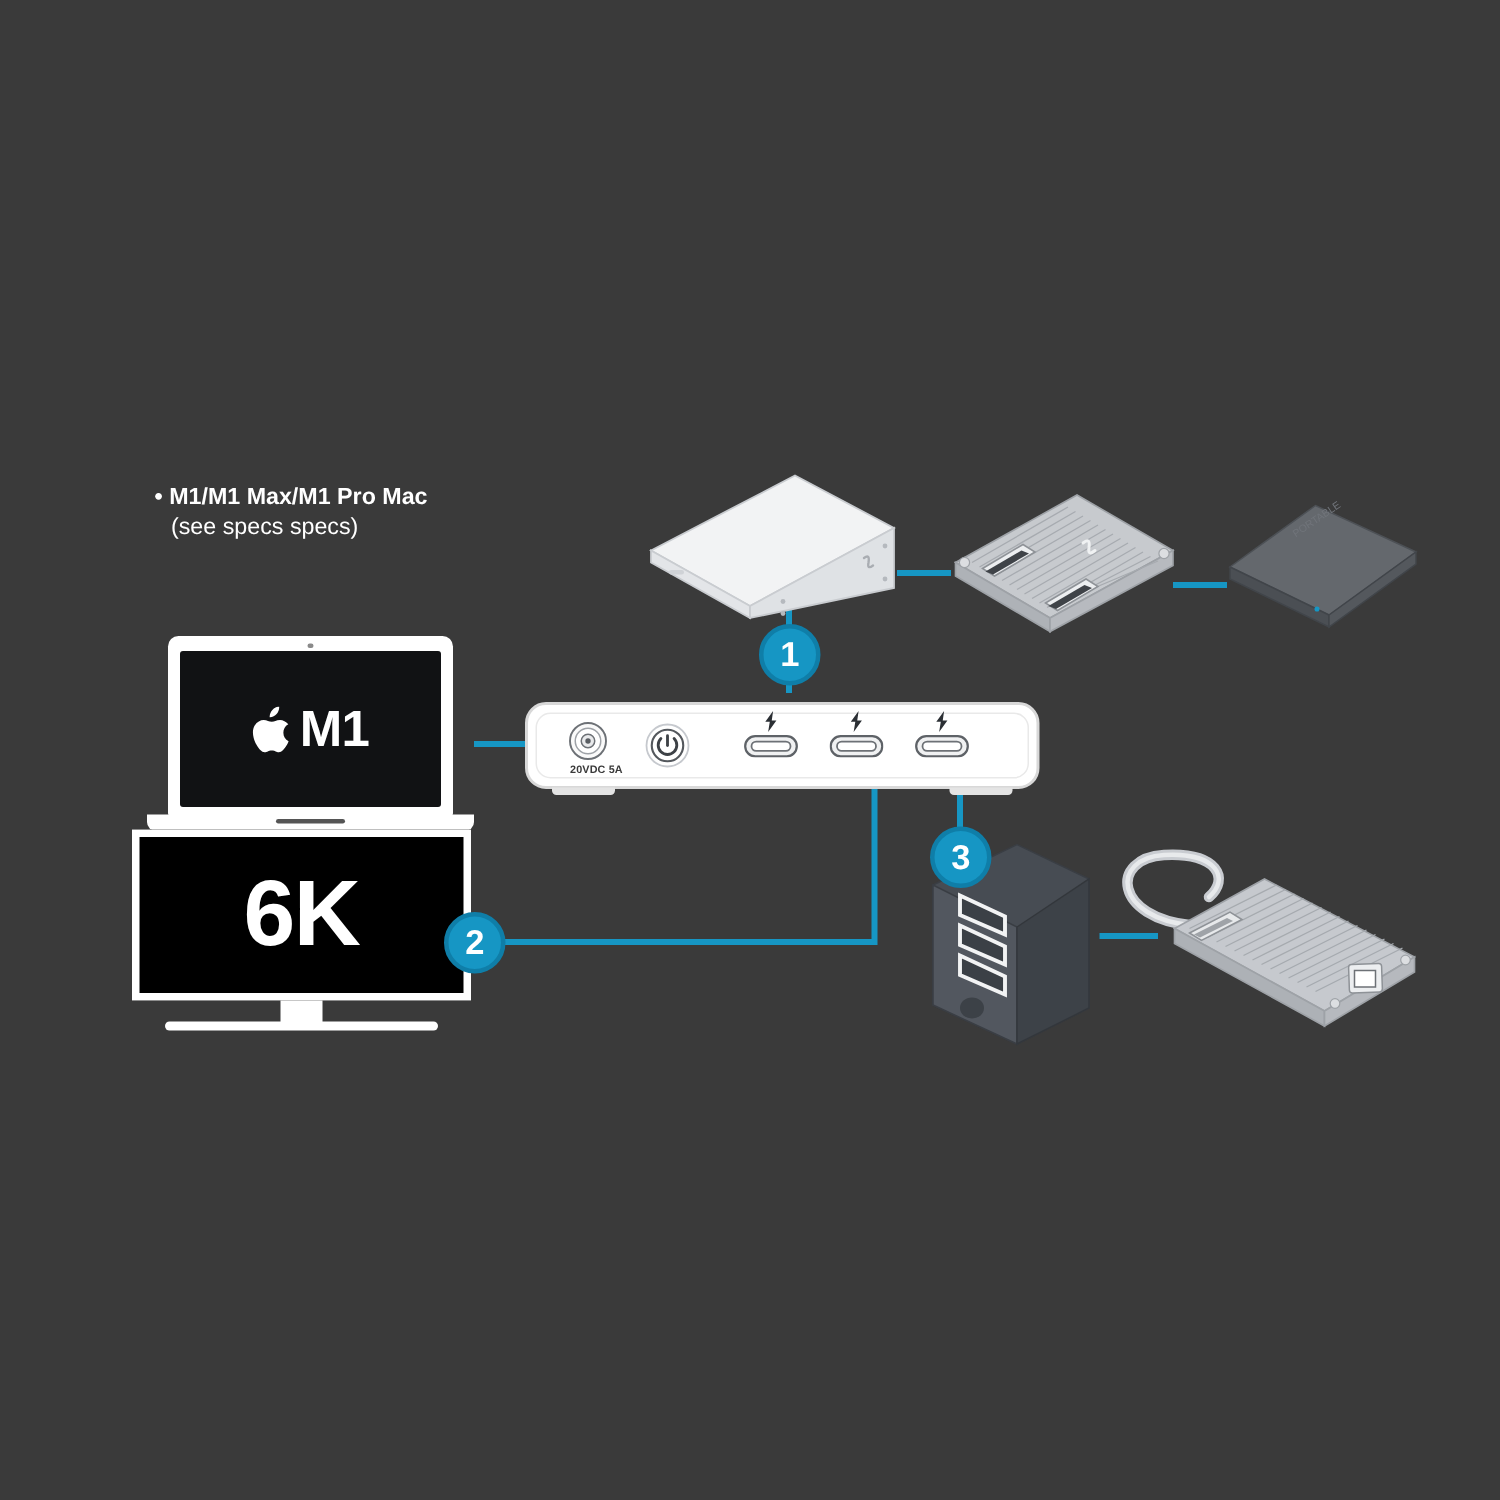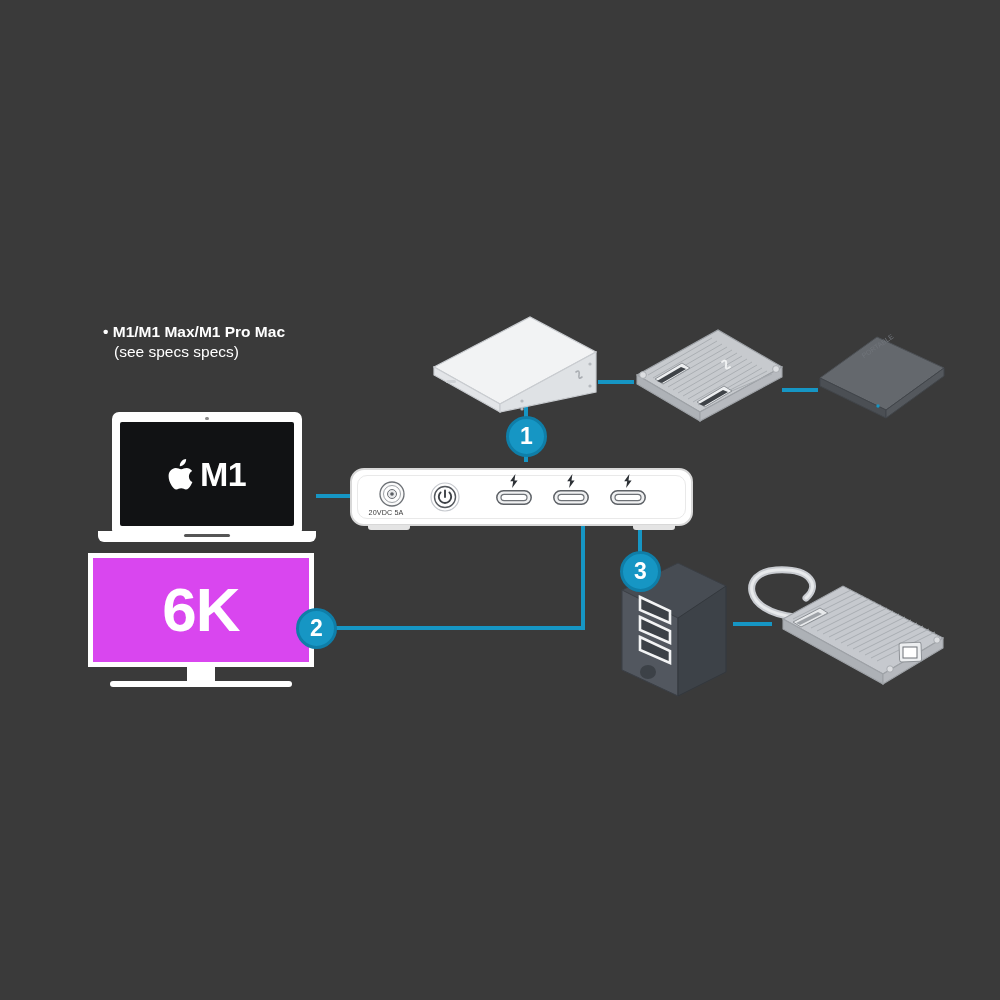--- a/index.html
+++ b/index.html
@@ -20,21 +20,21 @@
   }
   #callout-text .li{
     font-size:15.5px;font-weight:bold;white-space:nowrap;
     text-indent:-11px;padding-left:11px;
   }
   #callout-text .sub{
     font-size:15.5px;font-weight:normal;padding-left:11px;white-space:nowrap;
   }
 
   
-  #laptop{position:absolute;left:98px;top:412px;width:218px;height:138px;text-align:right;}
+  #laptop{position:absolute;left:98px;top:424px;width:218px;height:138px;text-align:right;}
   .lid{
     position:absolute;left:14px;top:0;width:190px;height:120px;
     background:#ffffff;border-radius:7px 7px 2px 2px;
     box-sizing:border-box;padding:10px 8px 6px 8px;
   }
   .cam{position:absolute;left:50%;top:4.5px;margin-left:-1.6px;width:3.2px;height:3.2px;border-radius:50%;background:#8a8a8a;}
   .screen{
     width:100%;height:100%;background:#111214;border-radius:2px;
     display:flex;align-items:center;justify-content:center;gap:6px;
   }
@@ -46,43 +46,43 @@
   }
   .lapbase:before{
     content:"";position:absolute;left:50%;top:3px;margin-left:-23px;
     width:46px;height:3px;background:#555;border-radius:2px;
   }
 
   
   #monitor{position:absolute;left:88px;top:553px;width:226px;height:140px;}
   .monframe{
     position:absolute;left:0;top:0;width:226px;height:114px;
-    border:5px solid #ffffff;box-sizing:border-box;background:#d946ef;
+    border:5px solid #ffffff;box-sizing:border-box;background:#000000;
     display:flex;align-items:center;justify-content:center;
   }
   .monframe .sixk{color:#fff;font-size:62px;font-weight:bold;letter-spacing:-1px;line-height:1;}
   .monneck{position:absolute;left:50%;top:114px;margin-left:-14px;width:28px;height:17px;background:#ffffff;}
   .monfoot{position:absolute;left:22px;top:128px;width:182px;height:6px;background:#ffffff;border-radius:3px;}
 
   
   #dock{position:absolute;left:350px;top:468px;width:343px;height:68px;}
   .dockbody{
     position:absolute;left:0;top:0;width:343px;height:58px;
     background:#ffffff;border:2px solid #d8d8d8;border-radius:14px;box-sizing:border-box;
   }
   .dockinner{
     position:absolute;left:5px;top:5px;right:5px;bottom:5px;
     border:1px solid #e9e9e9;border-radius:10px;
   }
   .foot{position:absolute;top:57px;width:42px;height:5px;background:#e4e4e4;border-radius:0 0 3px 3px;}
   .foot.l{left:18px;} .foot.r{right:18px;}
   .dcjack{position:absolute;left:29px;top:13px;width:26px;height:26px;}
   .dclabel{
-    position:absolute;left:7px;top:40px;width:58px;text-align:center;
-    font-size:7.2px;font-weight:normal;color:#3b3b3b;letter-spacing:0.1px;
+    position:absolute;left:30px;top:40px;width:58px;text-align:left;
+    font-size:7.2px;font-weight:bold;color:#3b3b3b;letter-spacing:0.1px;
   }
   .pwrbtn{position:absolute;left:80px;top:14px;width:30px;height:30px;}
   .tbport{position:absolute;top:22px;width:36px;height:15px;}
   .tbport.p1{left:146px;} .tbport.p2{left:203px;} .tbport.p3{left:260px;}
   .bolt{position:absolute;top:6px;width:12px;height:14px;}
   .bolt.p1{left:158px;} .bolt.p2{left:215px;} .bolt.p3{left:272px;}
 
   
   .badge{
     position:absolute;width:41px;height:41px;border-radius:50%;

